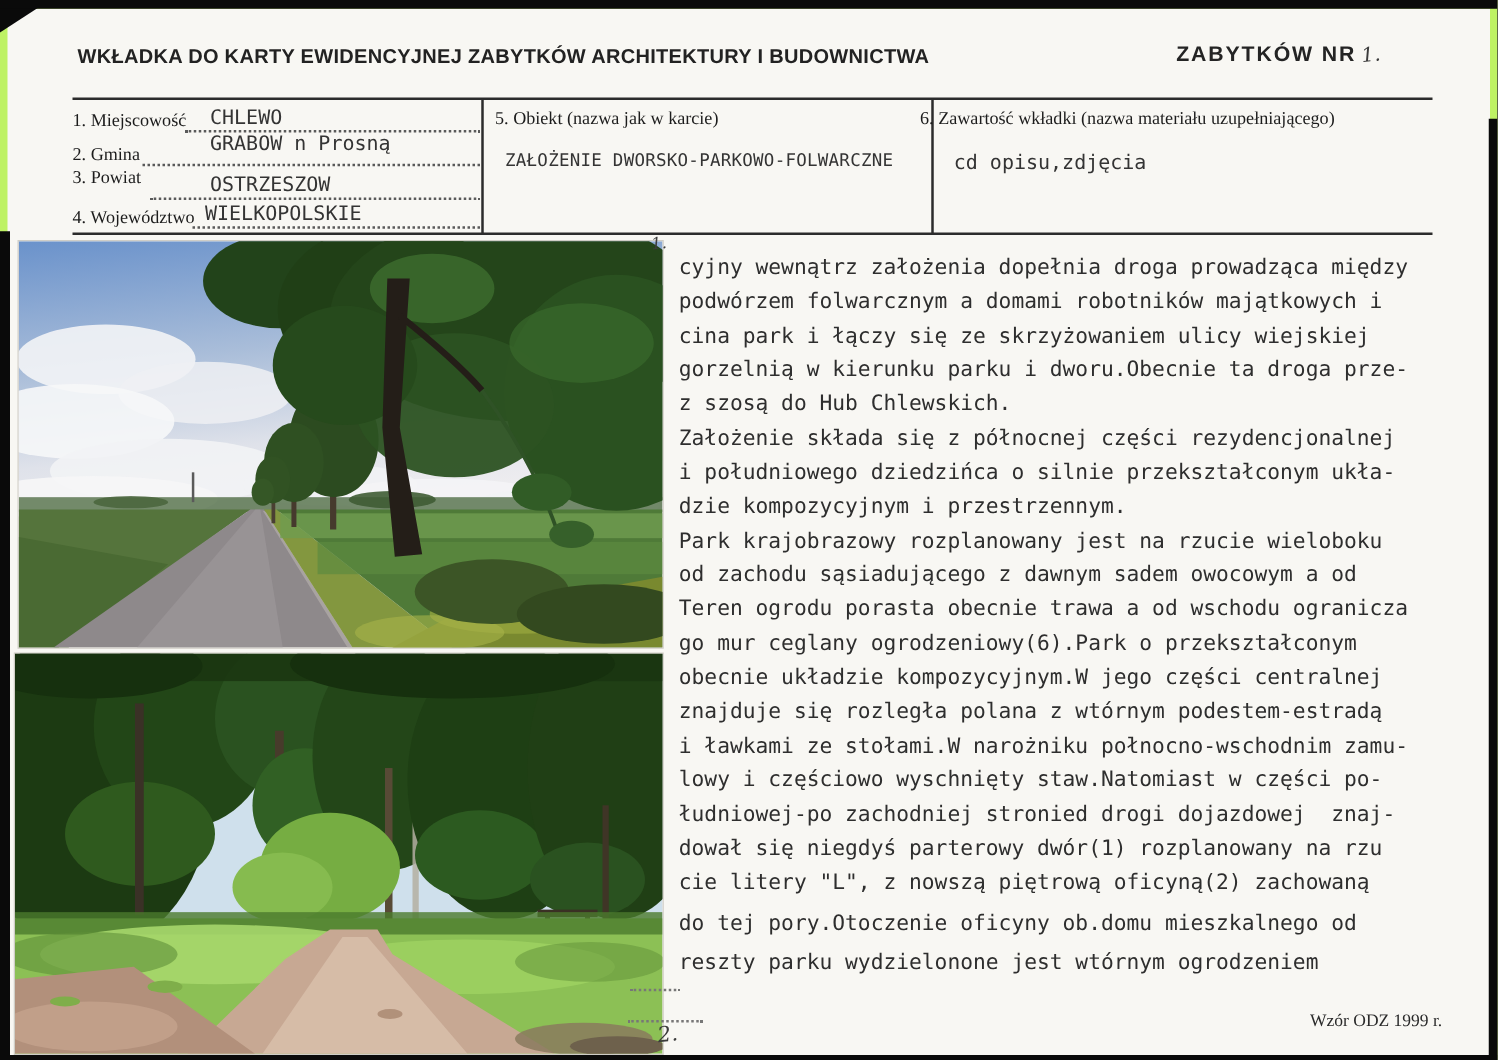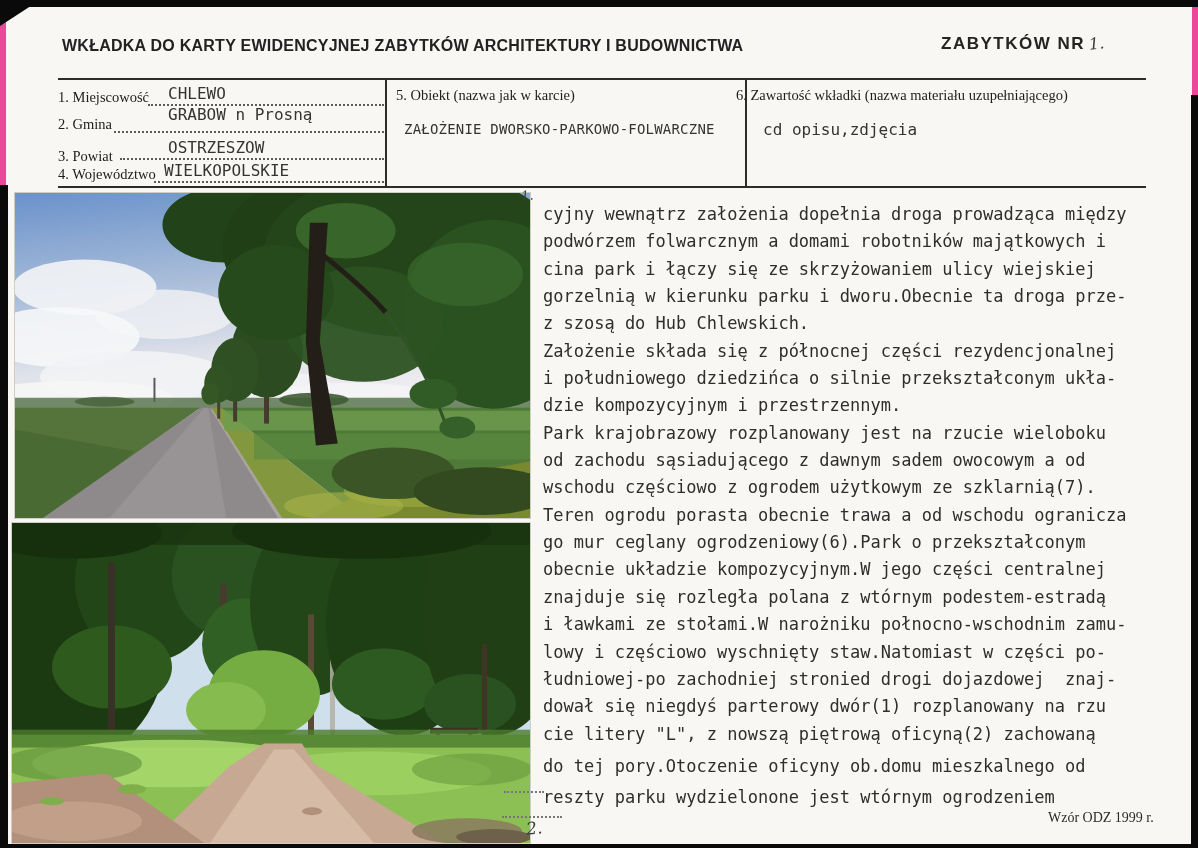--- a/index.html
+++ b/index.html
@@ -1,16 +1,16 @@
 <!DOCTYPE html>
 <html><head>
 <meta charset="utf-8">
 <style>
   html,body{margin:0;padding:0;background:#000;}
-  .scan{position:relative;width:1198px;height:848px;background:#ec4899;overflow:hidden;
+  .scan{position:relative;width:1198px;height:848px;background:#bef264;overflow:hidden;
         font-family:"Liberation Serif",serif;}
   .page{position:absolute;left:6px;top:7px;width:1186px;height:837px;background:#f8f7f3;}
   .corner-wedge{position:absolute;left:0;top:0;width:0;height:0;
         border-top:26px solid #0a0a0a;border-right:40px solid transparent;}
 
   
   .hdr-title{position:absolute;left:62px;top:37px;font-family:"Liberation Sans",sans-serif;
         font-weight:bold;font-size:16px;letter-spacing:.25px;color:#222;}
   .annex{position:absolute;left:941px;top:34px;font-family:"Liberation Sans",sans-serif;
         font-weight:bold;font-size:17px;letter-spacing:1.5px;color:#242424;}
@@ -63,21 +63,21 @@
   <div class="vline" style="left:745px;top:79px;height:109px;"></div>
 
   <div class="flabel" style="left:58px;top:89px;">1. Miejscowość</div>
   <div class="dots" style="left:148px;top:104px;width:236px;"></div>
   <div class="typed tv16" style="left:168px;top:84px;">CHLEWO</div>
 
   <div class="typed tv16" style="left:168px;top:105px;">GRABOW n Prosną</div>
   <div class="flabel" style="left:58px;top:116px;">2. Gmina</div>
   <div class="dots" style="left:114px;top:131px;width:270px;"></div>
 
-  <div class="flabel" style="left:58px;top:148px;">3. Powiat</div>
+  <div class="flabel" style="left:58px;top:134px;">3. Powiat</div>
   <div class="dots" style="left:120px;top:158px;width:264px;"></div>
   <div class="typed tv16" style="left:168px;top:138px;">OSTRZESZOW</div>
 
   <div class="flabel" style="left:58px;top:166px;">4. Województwo</div>
   <div class="dots" style="left:154px;top:181px;width:230px;"></div>
   <div class="typed tv16" style="left:164px;top:161px;">WIELKOPOLSKIE</div>
 
   <div class="flabel" style="left:396px;top:87px;">5. Obiekt (nazwa jak w karcie)</div>
   <div class="typed tv14" style="left:404px;top:121px;">ZAŁOŻENIE DWORSKO-PARKOWO-FOLWARCZNE</div>
 
@@ -217,21 +217,20 @@
     <div class="typeline">cyjny wewnątrz założenia dopełnia droga prowadząca między</div>
     <div class="typeline">podwórzem folwarcznym a domami robotników majątkowych i</div>
     <div class="typeline">cina park i łączy się ze skrzyżowaniem ulicy wiejskiej</div>
     <div class="typeline">gorzelnią w kierunku parku i dworu.Obecnie ta droga prze-</div>
     <div class="typeline">z szosą do Hub Chlewskich.</div>
     <div class="typeline">Założenie składa się z północnej części rezydencjonalnej</div>
     <div class="typeline">i południowego dziedzińca o silnie przekształconym ukła-</div>
     <div class="typeline">dzie kompozycyjnym i przestrzennym.</div>
     <div class="typeline">Park krajobrazowy rozplanowany jest na rzucie wieloboku</div>
     <div class="typeline">od zachodu sąsiadującego z dawnym sadem owocowym a od</div>
-    <div class="typeline">wschodu częściowo z ogrodem użytkowym ze szklarnią(7).</div>
     <div class="typeline">Teren ogrodu porasta obecnie trawa a od wschodu ogranicza</div>
     <div class="typeline">go mur ceglany ogrodzeniowy(6).Park o przekształconym</div>
     <div class="typeline">obecnie układzie kompozycyjnym.W jego części centralnej</div>
     <div class="typeline">znajduje się rozległa polana z wtórnym podestem-estradą</div>
     <div class="typeline">i ławkami ze stołami.W narożniku połnocno-wschodnim zamu-</div>
     <div class="typeline">lowy i częściowo wyschnięty staw.Natomiast w części po-</div>
     <div class="typeline">łudniowej-po zachodniej stronied drogi dojazdowej  znaj-</div>
     <div class="typeline">dował się niegdyś parterowy dwór(1) rozplanowany na rzu</div>
     <div class="typeline">cie litery "L", z nowszą piętrową oficyną(2) zachowaną</div>
     <div class="typeline" style="margin-top:5px;">do tej pory.Otoczenie oficyny ob.domu mieszkalnego od</div>

